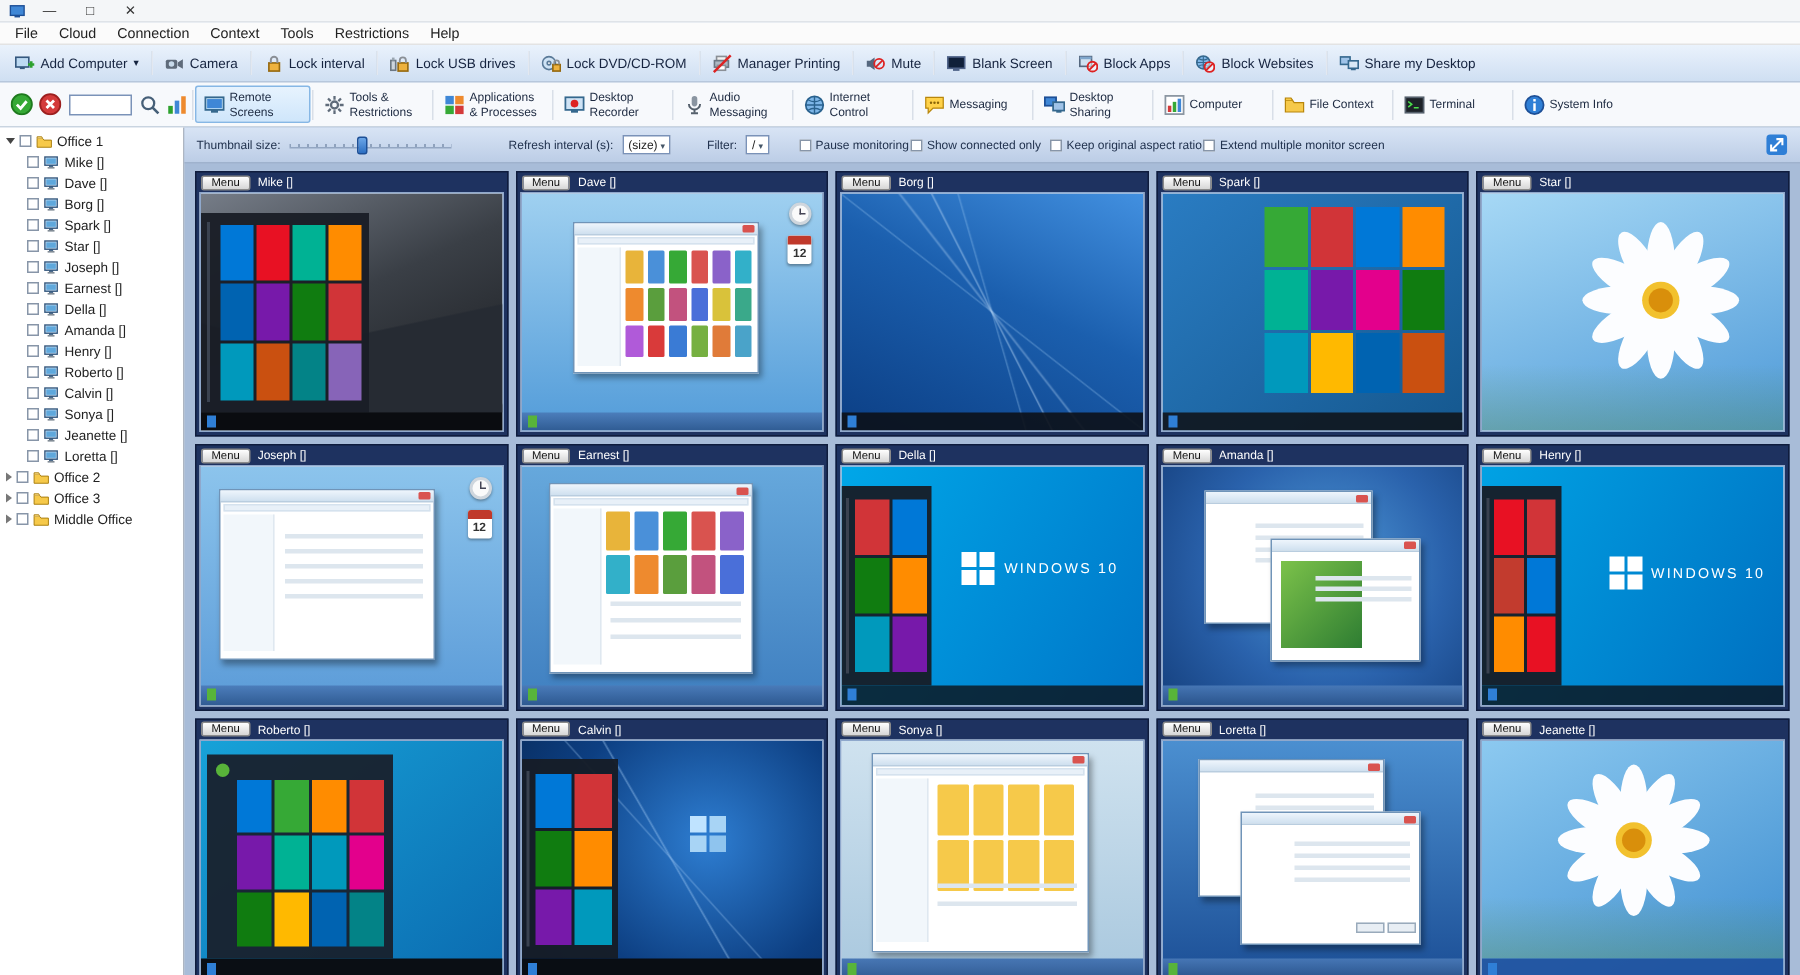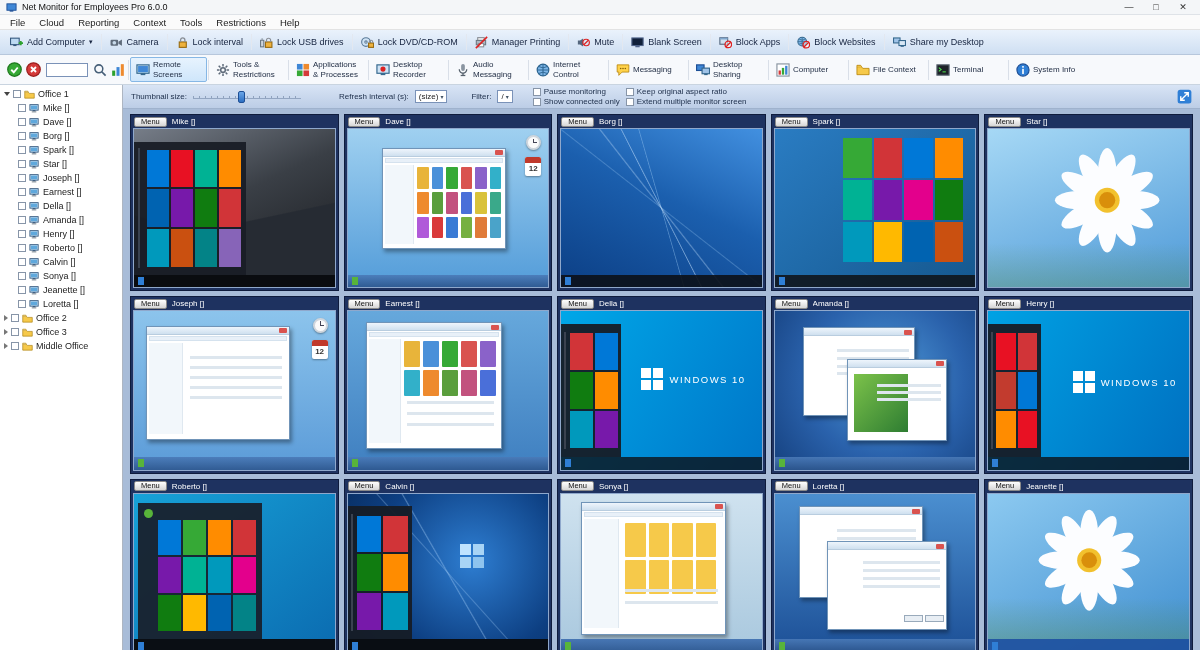--- a/index.html
+++ b/index.html
@@ -56,21 +56,21 @@
     border-bottom:1px solid #9fb2cd; display:flex; align-items:center; gap:6px;
     padding:0 8px; font-size:8px; color:#21324e; }
   .slider-track { width:108px; height:3px; margin-top:1px;
     background:repeating-linear-gradient(90deg,#8fa2bd 0 1px,transparent 1px 6px);
     border-bottom:1px solid #93a6c2; position:relative; }
   .slider-thumb { position:absolute; left:42%; top:-5px; width:7px; height:12px;
     background:linear-gradient(#6ba6e8,#2d6fc2); border:1px solid #1d4f96; border-radius:2px; }
   .mini-select { display:inline-flex; align-items:center; gap:2px; border:1px solid #7a92b8;
     background:#fff; height:13px; font-size:8px; padding:0 3px; color:#222; }
   .mini-select .car { font-size:6px; color:#456; }
-  .chk-col { display:flex; flex-direction:column; gap:1px;justify-content:flex-end; }
+  .chk-col { display:flex; flex-direction:row; gap:1px;justify-content:flex-end; }
   .chk-row { display:flex; align-items:center; gap:3px; }
   #expand-btn { margin-left:auto; width:15px; height:15px; }
 
   
   #grid { flex:1; display:grid; grid-template-columns:repeat(5,1fr); grid-template-rows:repeat(3,1fr);
     gap:5px; padding:5px 7px 7px; }
   .thumb { display:flex; flex-direction:column; background:#1e3260; border:1px solid #0f1c3d; min-height:0; }
   .th-head { height:13px; display:flex; align-items:center; gap:5px; padding:0 3px; flex:0 0 auto; }
   .menu-btn { height:10px; font-size:7.5px; line-height:8px; padding:0 6px;
     background:linear-gradient(#fefefe,#d6d6d6); border:1px solid #8a8a8a; border-radius:2px;
@@ -85,30 +85,29 @@
 </head>
 <body>
 
 <div id="titlebar">
   <span id="app-icon" style="width: 11px; height: 11px; display: inline-block;">
       <svg viewBox="0 0 12 12" width="100%" height="100%">
         <rect x="1" y="2" width="10" height="7" fill="#3f87d6" stroke="#1d4f96"></rect>
         <rect x="4" y="9" width="4" height="1.5" fill="#1d4f96"></rect>
       </svg>
     </span>
-  <span class="title">Net Monitor for Employees Pro 6.0.0</span>
   <span class="wbtn">—</span>
   <span class="wbtn">□</span>
   <span class="wbtn close">✕</span>
 </div>
 
 <div id="menubar">
     <div class="menu-item">File</div>
     <div class="menu-item">Cloud</div>
-    <div class="menu-item">Reporting</div>
+    <div class="menu-item">Connection</div>
     <div class="menu-item">Context</div>
     <div class="menu-item">Tools</div>
     <div class="menu-item">Restrictions</div>
     <div class="menu-item">Help</div>
   </div>
 <div id="quickbar">
     <div class="qbtn">
       <span style="width:13px;height:13px;display:inline-block;flex:0 0 auto;">
         <svg viewBox="0 0 12 12" width="100%" height="100%">
           <rect x="0.5" y="2" width="8" height="6" fill="#bcd9f2" stroke="#35587e"></rect>

